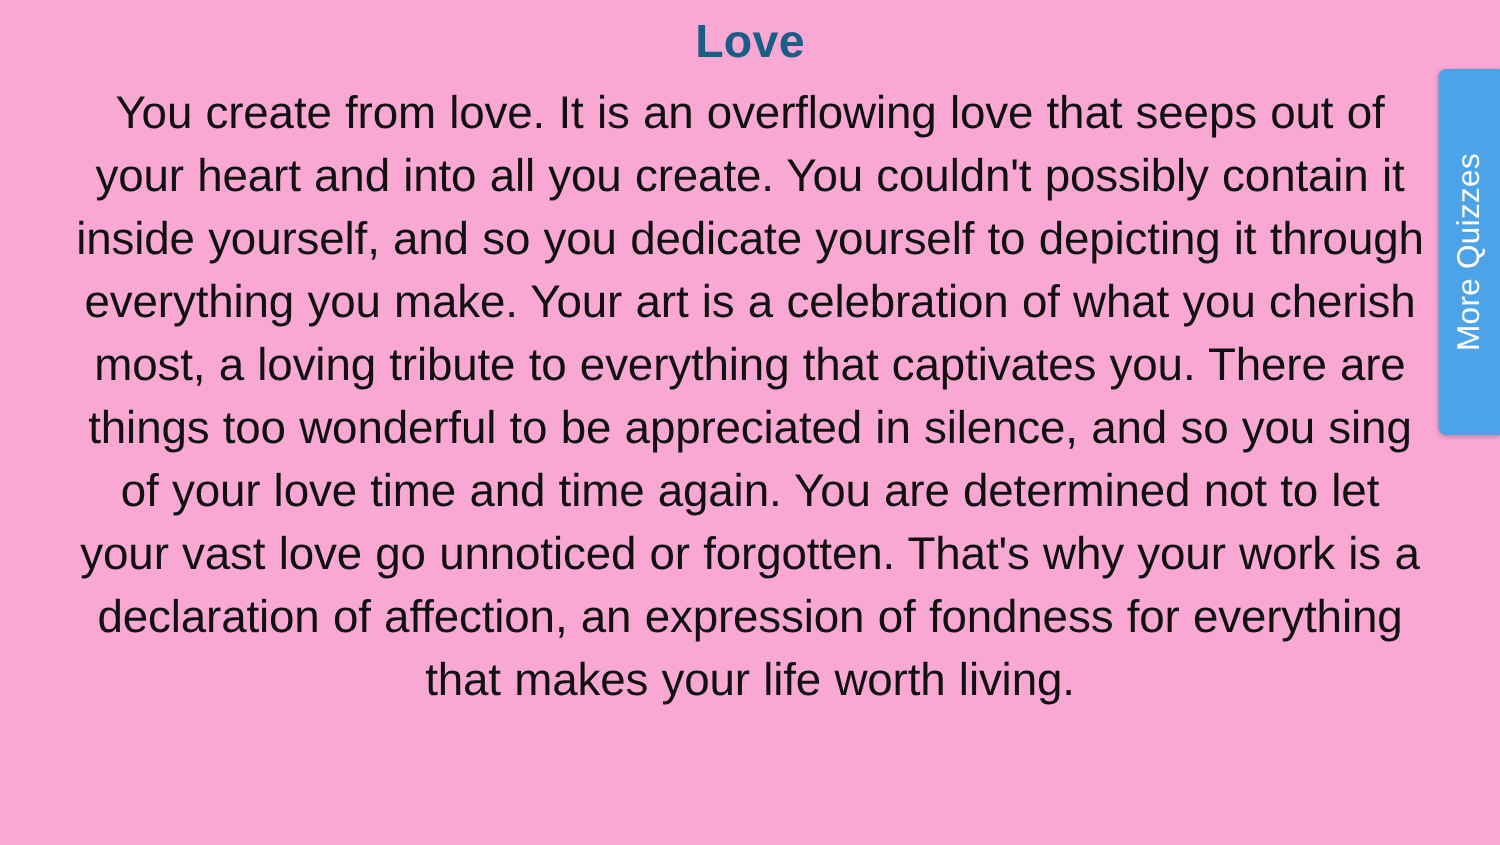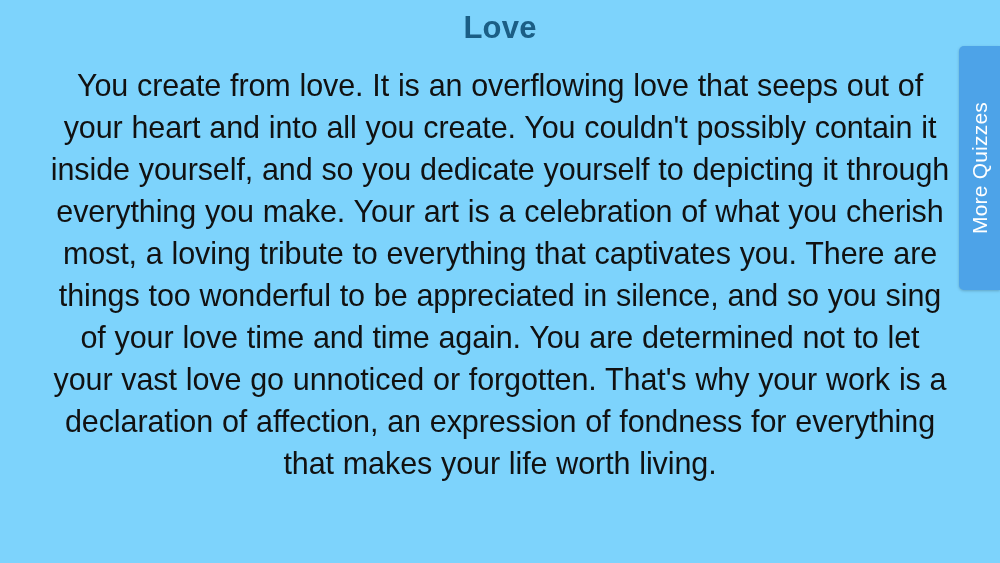--- a/index.html
+++ b/index.html
@@ -11,36 +11,36 @@
     height: 563px;
     background: #ffffff;
     font-family: "Liberation Sans", sans-serif;
     overflow: hidden;
     position: relative;
   }
 
   .page {
     position: absolute;
     inset: 0;
-    background: #7dd3fc;
+    background: #f9a8d4;
   }
 
   .result-title {
     text-align: center;
     color: #1b5e85;
     font-size: 31px;
     font-weight: bold;
     letter-spacing: 0.2px;
     margin: 9px 0 0 0;
     padding: 0;
     line-height: 1.2;
   }
 
   .result-body {
-    margin: 18px auto 0 auto;
+    margin: 8px auto 0 auto;
     width: 905px;
     text-align: center;
     color: #111111;
     font-size: 30.5px;
     line-height: 42px;
     letter-spacing: -0.1px;
     word-spacing: 0.5px;
   }
 
   .side-tab {

